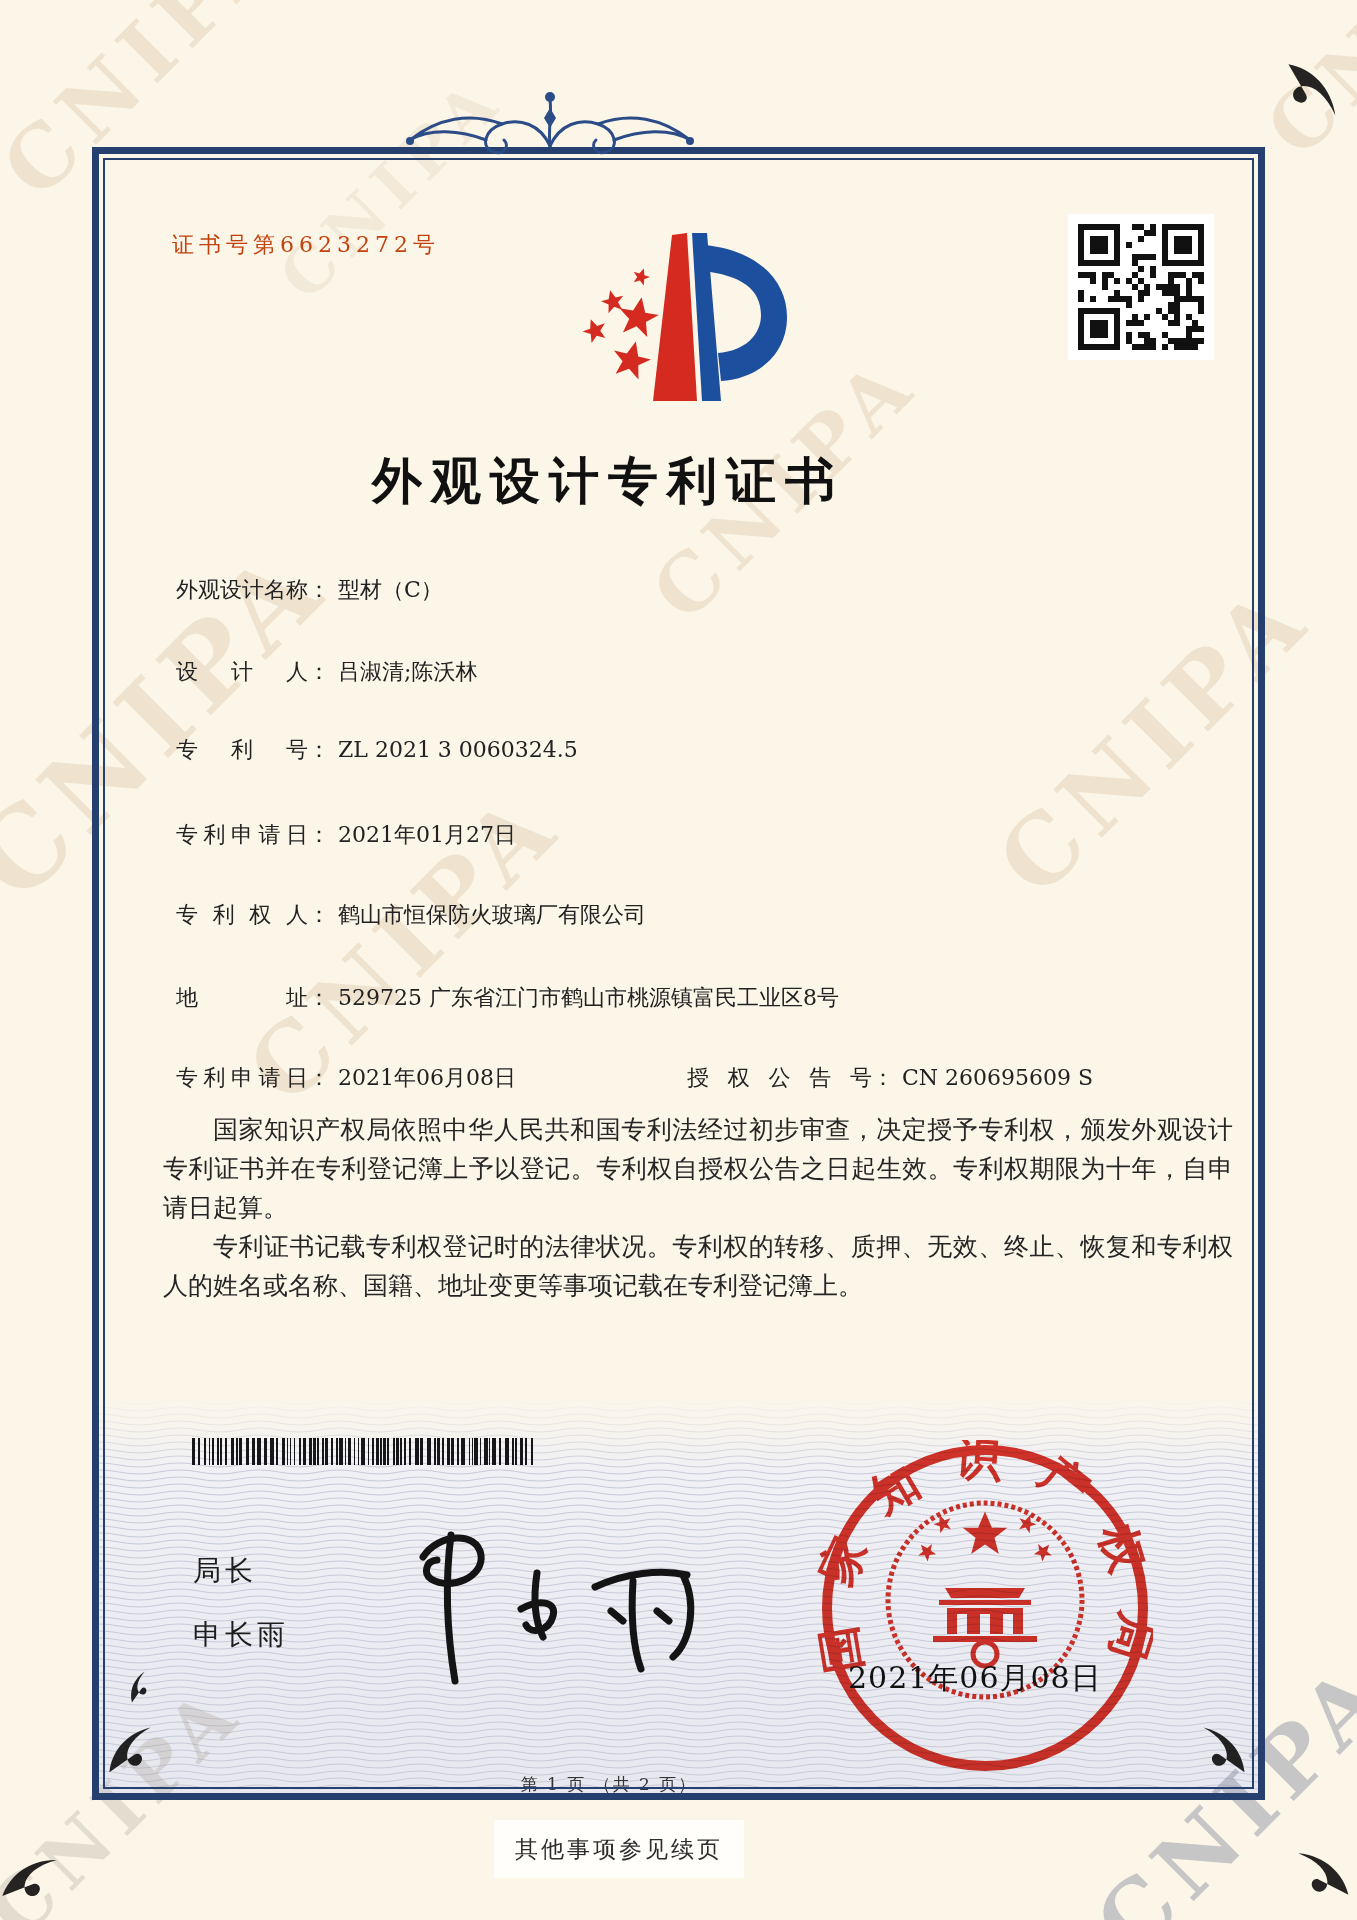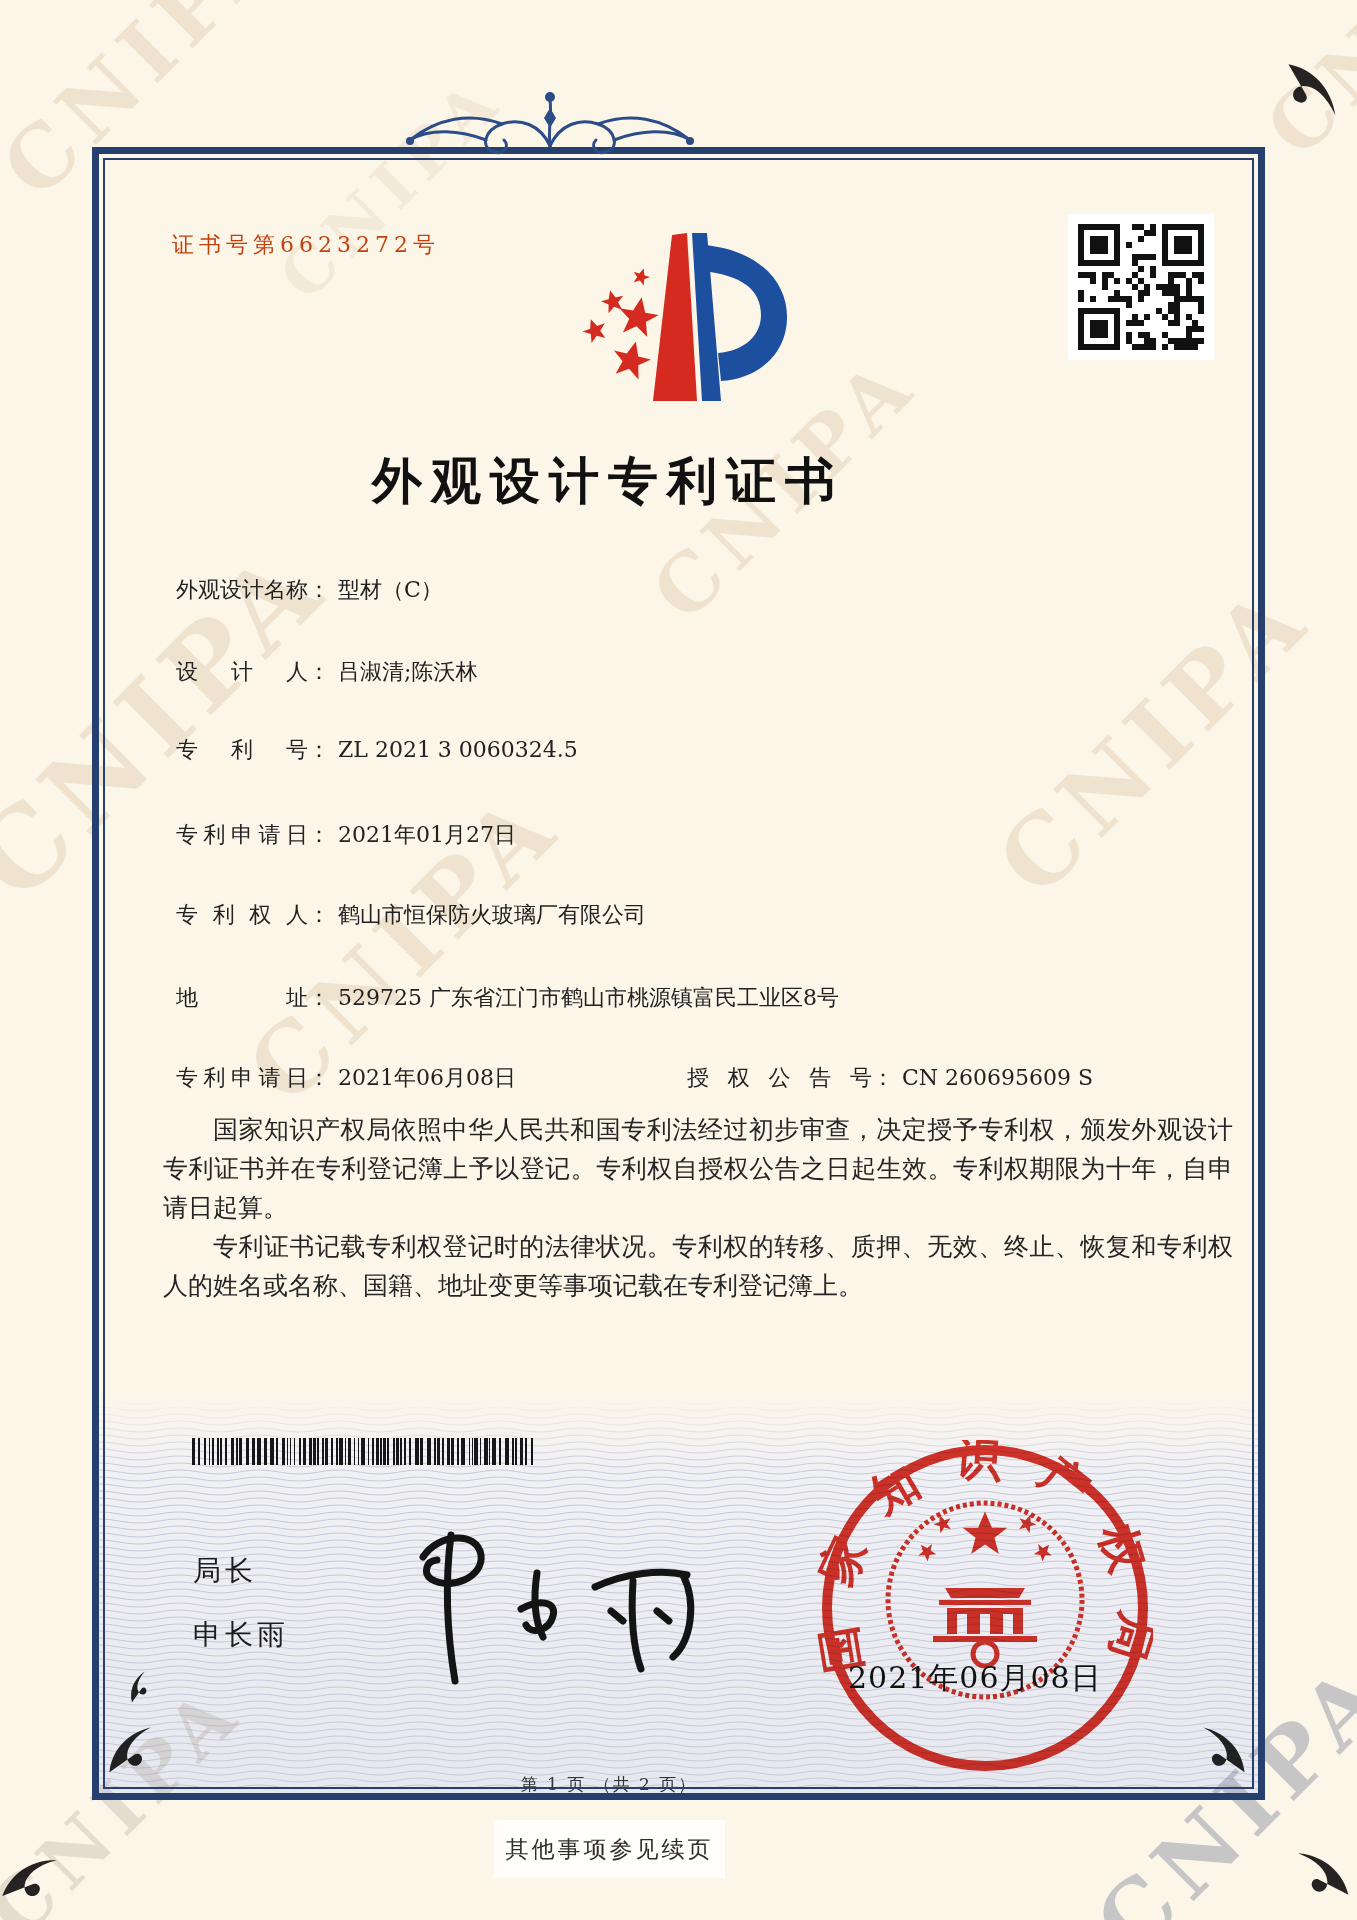--- a/index.html
+++ b/index.html
@@ -87,21 +87,21 @@
   .signature path{ stroke:#141414; stroke-width:7; fill:none; stroke-linecap:round; }
 
   .seal{ left:817px; top:1440px; z-index:5; mix-blend-mode:multiply; opacity:.94;}
   .seal-date{
     left:848px; top:1658px; z-index:6; font-size:30px; color:#111; letter-spacing:1px; white-space:nowrap;
   }
 
   .page-number{ left:489px; top:1758px; width:240px; text-align:center; z-index:3; font-size:17px; letter-spacing:2px; color:#333;margin-top:15px;}
 
   .note-box{
-    left:494px; top:1820px; width:231px; height:58px; background:#fffefa; z-index:3;
+    left:494px; top:1820px; width:250px; height:58px; background:#fffefa; z-index:3;
     display:flex; align-items:center; justify-content:center;
     font-size:23px; letter-spacing:3px; color:#2d2d2d;
   }
 
   .ornament{ left:390px; top:84px; z-index:6; }
   .ornament path{ stroke:#2c4c88; fill:none; stroke-width:3; stroke-linecap:round;}
   .ornament .fill{ fill:#2c4c88; stroke:none; }
 
   .curl{ position:absolute; z-index:6; opacity:.85;}
   .fl-tr{ left:1282px; top:58px; transform:rotate(95deg);}

